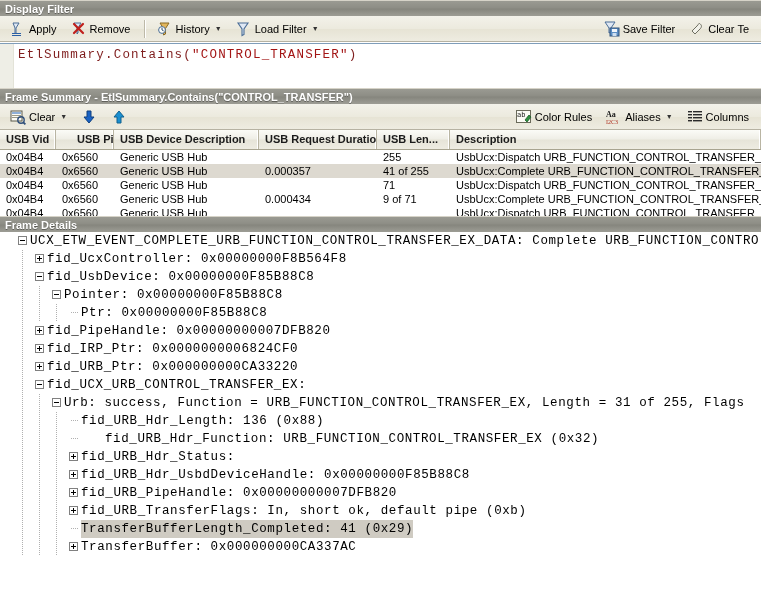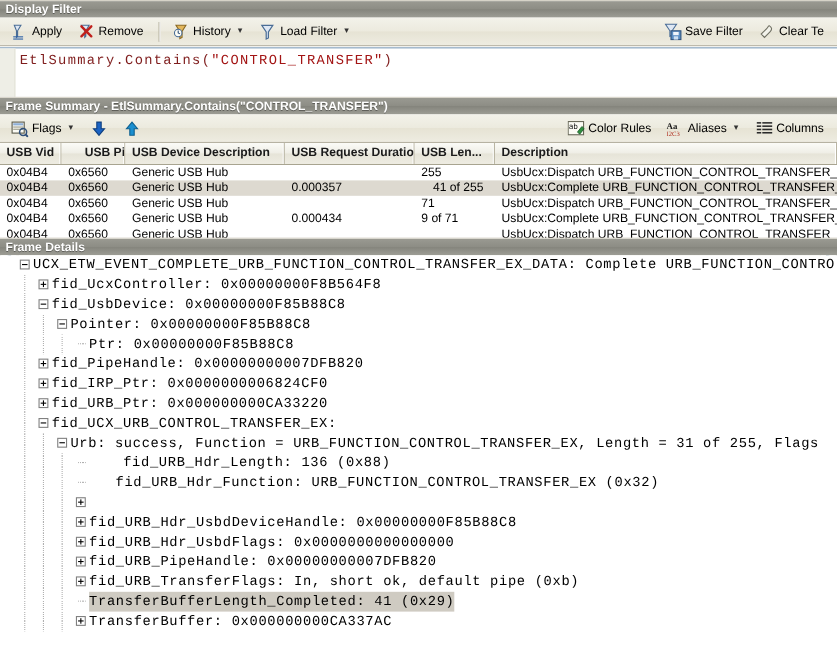--- a/index.html
+++ b/index.html
@@ -274,21 +274,21 @@
       <span class="ico">
         <svg width="16" height="16" viewBox="0 0 16 16">
           <rect x="1" y="2" width="11" height="10" fill="#fbfbf4" stroke="#5a5a4c" stroke-width="1"></rect>
           <rect x="2" y="3" width="9" height="2" fill="#8fb0d8"></rect>
           <rect x="2" y="6" width="9" height="1" fill="#9a9a88"></rect>
           <rect x="2" y="8" width="9" height="1" fill="#9a9a88"></rect>
           <circle cx="11" cy="11" r="3.2" fill="none" stroke="#2f4f7a" stroke-width="1.4"></circle>
           <path d="M13.3 13.3 L15.4 15.4" stroke="#2f4f7a" stroke-width="1.8"></path>
         </svg>
       </span>
-      <span class="lbl">Flags</span>
+      <span class="lbl">Clear</span>
       <span class="tb-arrow">▼</span>
     </div>
 
     <div class="tb-item">
       <span class="ico">
         <svg width="16" height="16" viewBox="0 0 16 16">
           <path d="M6 2 L10 2 L10 8 L13 8 L8 14 L3 8 L6 8 Z" fill="#1a63c4" stroke="#10407f" stroke-width="1"></path>
         </svg>
       </span>
     </div>
@@ -359,21 +359,21 @@
         <div class="gc" style="width: 145px;">Generic USB Hub</div>
         <div class="gc" style="width: 118px;"></div>
         <div class="gc" style="width: 73px;">255</div>
         <div class="gc" style="width: 311px;">UsbUcx:Dispatch URB_FUNCTION_CONTROL_TRANSFER_EX</div>
       </div>
       <div class="grow sel">
         <div class="gc" style="width: 56px;">0x04B4</div>
         <div class="gc" style="width: 58px;">0x6560</div>
         <div class="gc" style="width: 145px;">Generic USB Hub</div>
         <div class="gc" style="width: 118px;">0.000357</div>
-        <div class="gc" style="width: 73px; text-align: center;">41 of 255</div>
+        <div class="gc" style="width: 73px;">41 of 255</div>
         <div class="gc" style="width: 311px;">UsbUcx:Complete URB_FUNCTION_CONTROL_TRANSFER_EX with data</div>
       </div>
       <div class="grow">
         <div class="gc" style="width: 56px;">0x04B4</div>
         <div class="gc" style="width: 58px;">0x6560</div>
         <div class="gc" style="width: 145px;">Generic USB Hub</div>
         <div class="gc" style="width: 118px;"></div>
         <div class="gc" style="width: 73px;">71</div>
         <div class="gc" style="width: 311px;">UsbUcx:Dispatch URB_FUNCTION_CONTROL_TRANSFER_EX</div>
       </div>
@@ -410,23 +410,22 @@
       <div class="trow"><span class="tog" style="left: 18px;"></span><span class="txt" style="margin-left: 30px;">UCX_ETW_EVENT_COMPLETE_URB_FUNCTION_CONTROL_TRANSFER_EX_DATA: Complete URB_FUNCTION_CONTRO</span></div>
       <div class="trow"><span class="tog plus" style="left: 35px;"></span><span class="vline" style="left: 22px;"></span><span class="txt" style="margin-left: 47px;">fid_UcxController: 0x00000000F8B564F8</span></div>
       <div class="trow"><span class="tog" style="left: 35px;"></span><span class="vline" style="left: 22px;"></span><span class="txt" style="margin-left: 47px;">fid_UsbDevice: 0x00000000F85B88C8</span></div>
       <div class="trow"><span class="tog" style="left: 52px;"></span><span class="vline" style="left: 22px;"></span><span class="vline" style="left: 39px;"></span><span class="txt" style="margin-left: 64px;">Pointer: 0x00000000F85B88C8</span></div>
       <div class="trow"><span class="dash" style="left: 71px; width: 7px;"></span><span class="vline" style="left: 22px;"></span><span class="vline" style="left: 39px;"></span><span class="vline" style="left: 56px;"></span><span class="txt" style="margin-left: 81px;">Ptr: 0x00000000F85B88C8</span></div>
       <div class="trow"><span class="tog plus" style="left: 35px;"></span><span class="vline" style="left: 22px;"></span><span class="txt" style="margin-left: 47px;">fid_PipeHandle: 0x00000000007DFB820</span></div>
       <div class="trow"><span class="tog plus" style="left: 35px;"></span><span class="vline" style="left: 22px;"></span><span class="txt" style="margin-left: 47px;">fid_IRP_Ptr: 0x0000000006824CF0</span></div>
       <div class="trow"><span class="tog plus" style="left: 35px;"></span><span class="vline" style="left: 22px;"></span><span class="txt" style="margin-left: 47px;">fid_URB_Ptr: 0x000000000CA33220</span></div>
       <div class="trow"><span class="tog" style="left: 35px;"></span><span class="vline" style="left: 22px;"></span><span class="txt" style="margin-left: 47px;">fid_UCX_URB_CONTROL_TRANSFER_EX:</span></div>
       <div class="trow"><span class="tog" style="left: 52px;"></span><span class="vline" style="left: 22px;"></span><span class="vline" style="left: 39px;"></span><span class="txt" style="margin-left: 64px;">Urb: success, Function = URB_FUNCTION_CONTROL_TRANSFER_EX, Length = 31 of 255, Flags</span></div>
-      <div class="trow"><span class="dash" style="left: 71px; width: 7px;"></span><span class="vline" style="left: 22px;"></span><span class="vline" style="left: 39px;"></span><span class="vline" style="left: 56px;"></span><span class="txt" style="margin-left: 112px;">fid_URB_Hdr_Length: 136 (0x88)</span></div>
+      <div class="trow"><span class="dash" style="left: 71px; width: 7px;"></span><span class="vline" style="left: 22px;"></span><span class="vline" style="left: 39px;"></span><span class="vline" style="left: 56px;"></span><span class="txt" style="margin-left: 81px;">fid_URB_Hdr_Length: 136 (0x88)</span></div>
       <div class="trow"><span class="dash" style="left: 71px; width: 7px;"></span><span class="vline" style="left: 22px;"></span><span class="vline" style="left: 39px;"></span><span class="vline" style="left: 56px;"></span><span class="txt" style="margin-left: 105px;">fid_URB_Hdr_Function: URB_FUNCTION_CONTROL_TRANSFER_EX (0x32)</span></div>
-      <div class="trow"><span class="tog plus" style="left: 69px;"></span><span class="vline" style="left: 22px;"></span><span class="vline" style="left: 39px;"></span><span class="vline" style="left: 56px;"></span></div>
+      <div class="trow"><span class="tog plus" style="left: 69px;"></span><span class="vline" style="left: 22px;"></span><span class="vline" style="left: 39px;"></span><span class="vline" style="left: 56px;"></span><span class="txt" style="margin-left: 81px;">fid_URB_Hdr_Status:</span></div>
       <div class="trow"><span class="tog plus" style="left: 69px;"></span><span class="vline" style="left: 22px;"></span><span class="vline" style="left: 39px;"></span><span class="vline" style="left: 56px;"></span><span class="txt" style="margin-left: 81px;">fid_URB_Hdr_UsbdDeviceHandle: 0x00000000F85B88C8</span></div>
-      <div class="trow"><span class="tog plus" style="left: 69px;"></span><span class="vline" style="left: 22px;"></span><span class="vline" style="left: 39px;"></span><span class="vline" style="left: 56px;"></span><span class="txt" style="margin-left: 81px;">fid_URB_Hdr_UsbdFlags: 0x0000000000000000</span></div>
       <div class="trow"><span class="tog plus" style="left: 69px;"></span><span class="vline" style="left: 22px;"></span><span class="vline" style="left: 39px;"></span><span class="vline" style="left: 56px;"></span><span class="txt" style="margin-left: 81px;">fid_URB_PipeHandle: 0x00000000007DFB820</span></div>
       <div class="trow"><span class="tog plus" style="left: 69px;"></span><span class="vline" style="left: 22px;"></span><span class="vline" style="left: 39px;"></span><span class="vline" style="left: 56px;"></span><span class="txt" style="margin-left: 81px;">fid_URB_TransferFlags: In, short ok, default pipe (0xb)</span></div>
       <div class="trow hl"><span class="dash" style="left: 71px; width: 7px;"></span><span class="vline" style="left: 22px;"></span><span class="vline" style="left: 39px;"></span><span class="vline" style="left: 56px;"></span><span class="txt" style="margin-left: 81px;">TransferBufferLength_Completed: 41 (0x29)</span></div>
       <div class="trow"><span class="tog plus" style="left: 69px;"></span><span class="vline" style="left: 22px;"></span><span class="vline" style="left: 39px;"></span><span class="vline" style="left: 56px;"></span><span class="txt" style="margin-left: 81px;">TransferBuffer: 0x000000000CA337AC</span></div>
     </div>
 </div>
 
 </body></html>

